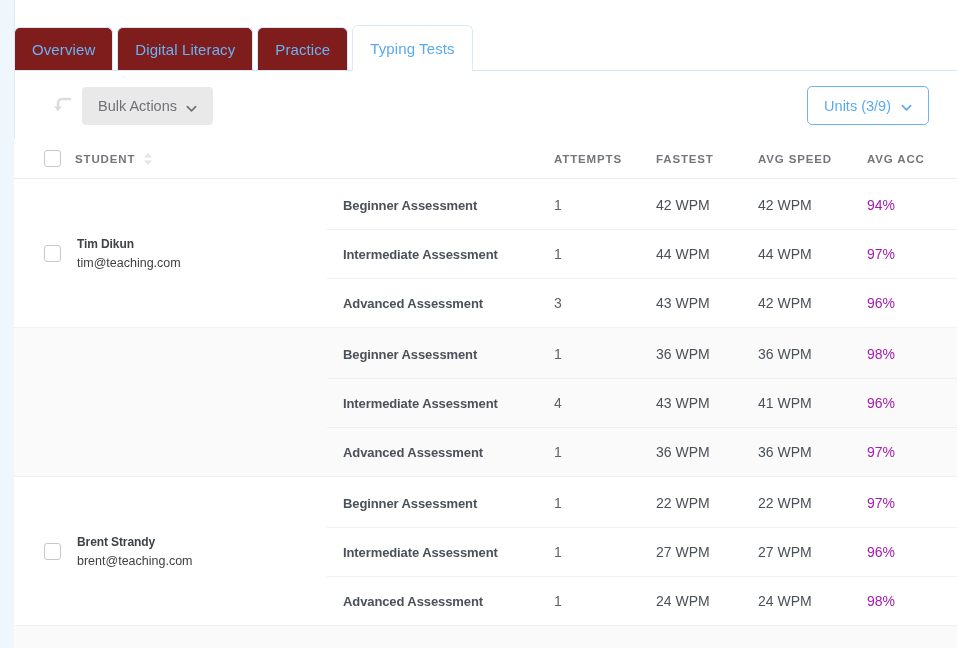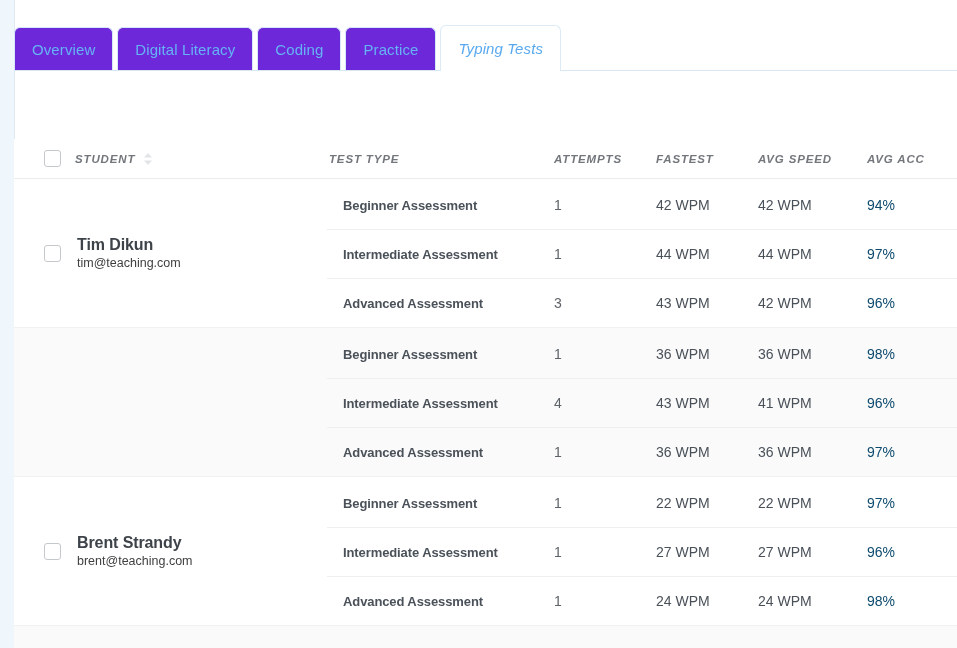--- a/index.html
+++ b/index.html
@@ -48,39 +48,38 @@
     z-index: 5;
   }
   .tab {
     position: relative;
     height: 43px;
     display: flex;
     align-items: center;
     justify-content: center;
     padding: 0 17px;
     margin-right: 4px;
-    background: #6d28d9;
+    background: #7f1d1d;
     border: 1px solid #d4e8f7;
     border-bottom: none;
     border-radius: 6px 6px 0 0;
     color: #66b3f5;
     font-size: 15px;
     letter-spacing: 0.1px;
     white-space: nowrap;
     cursor: pointer;
     box-sizing: border-box;
   }
   .tab.active {
     background: #ffffff;
     border-color: #dbeaf5;
     color: #5aa9ef;
     height: 46px;
     margin-bottom: -1px;
     z-index: 6;
-    font-style: italic;
   }
 
   
   .toolbar {
     position: absolute;
     left: 14px;
     top: 71px;
     width: 943px;
     height: 68px;
     box-sizing: border-box;
@@ -160,21 +159,20 @@
     position: absolute;
     top: 0;
     height: 39px;
     display: flex;
     align-items: center;
     color: #73777c;
     font-size: 11.5px;
     font-weight: bold;
     letter-spacing: 0.85px;
     white-space: nowrap;
-    font-style: italic;
   }
   .th-student   { left: 61px; }
   .th-testtype  { left: 315px; }
   .th-attempts  { left: 540px; }
   .th-fastest   { left: 642px; }
   .th-avgspeed  { left: 744px; }
   .th-avgacc    { left: 853px; }
 
   .sort-icon {
     display: inline-block;
@@ -222,21 +220,21 @@
     box-sizing: border-box;
   }
   .student-id {
     margin-left: 16px;
     display: flex;
     flex-direction: column;
     justify-content: center;
   }
   .student-name {
     color: #3d4349;
-    font-size: 16px;
+    font-size: 12px;
     font-weight: bold;
     line-height: 19px;
     letter-spacing: -0.1px;
   }
   .student-email {
     color: #404040;
     font-size: 12.5px;
     line-height: 17px;
     margin-top: 1px;
   }
@@ -268,21 +266,21 @@
     left: 16px;
     color: #4a5159;
     font-size: 13px;
     font-weight: bold;
     letter-spacing: -0.1px;
   }
   .cell-attempts { left: 227px; color: #5d6view; }
   .cell-attempts { left: 227px; color: #5d6368; font-size: 14px; }
   .cell-fastest  { left: 329px; color: #4a5159; font-size: 14px; }
   .cell-avgspeed { left: 431px; color: #4a5159; font-size: 14px; }
-  .cell-avgacc   { left: 540px; color: #0c4a6e; font-size: 14px; }
+  .cell-avgacc   { left: 540px; color: #a21caf; font-size: 14px; }
 
   .group-sep {
     height: 0;
     border-top: 1px solid #f0f1f2;
   }
 </style>
 </head>
 <body>
 
 <div id="app">
@@ -290,49 +288,70 @@
   <div class="panel"></div>
 
   <div class="tabbar" id="tabbar">
       <div class="tab">
         <span>Overview</span>
       </div>
       <div class="tab">
         <span>Digital Literacy</span>
       </div>
       <div class="tab">
-        <span>Coding</span>
-      </div>
-      <div class="tab">
         <span>Practice</span>
       </div>
       <div class="tab active">
         <span>Typing Tests</span>
       </div>
     </div>
 
+  <div class="toolbar">
+
+    <div class="undo-icon">
+      <svg width="22" height="22" viewBox="0 0 22 22" aria-hidden="true">
+        <path d="M17 5 H9 a4 4 0 0 0 -4 4 v5" fill="none" stroke="#dcdcdc" stroke-width="2.6" stroke-linecap="round"></path>
+        <path d="M1.2 12.6 L5 17.4 L8.8 12.6 Z" fill="#dcdcdc"></path>
+      </svg>
+    </div>
+
+    <button class="bulk-actions">
+      <span>Bulk Actions</span>
+      <span class="chev">
+        <svg width="11" height="11" viewBox="0 0 12 12" aria-hidden="true">
+          <path d="M1.5 4 L6 8.5 L10.5 4" fill="none" stroke="#6f7175" stroke-width="1.8" stroke-linecap="round" stroke-linejoin="round"></path>
+        </svg>
+      </span>
+    </button>
+
+    <button class="units-button">
+      <span>Units (3/9)</span>
+      <span class="chev">
+        <svg width="11" height="11" viewBox="0 0 12 12" aria-hidden="true">
+          <path d="M1.5 4 L6 8.5 L10.5 4" fill="none" stroke="#5aa9ef" stroke-width="1.8" stroke-linecap="round" stroke-linejoin="round"></path>
+        </svg>
+      </span>
+    </button>
+  </div>
 
   <div class="table">
 
     <div class="thead">
       <div class="checkbox cb-header"></div>
 
       <div class="th th-student">
         <span>STUDENT</span>
         <span class="sort-icon">
           <svg width="10" height="14" viewBox="0 0 10 14" aria-hidden="true">
             <path d="M5 1 L9 5.4 L1 5.4 Z" fill="#e2e4e6"></path>
             <path d="M5 13 L9 8.6 L1 8.6 Z" fill="#e2e4e6"></path>
           </svg>
         </span>
       </div>
 
-      <div class="th th-testtype">
-        <span>TEST TYPE</span>
-      </div>
       <div class="th th-attempts">
         <span>ATTEMPTS</span>
       </div>
       <div class="th th-fastest">
         <span>FASTEST</span>
       </div>
       <div class="th th-avgspeed">
         <span>AVG SPEED</span>
       </div>
       <div class="th th-avgacc">

